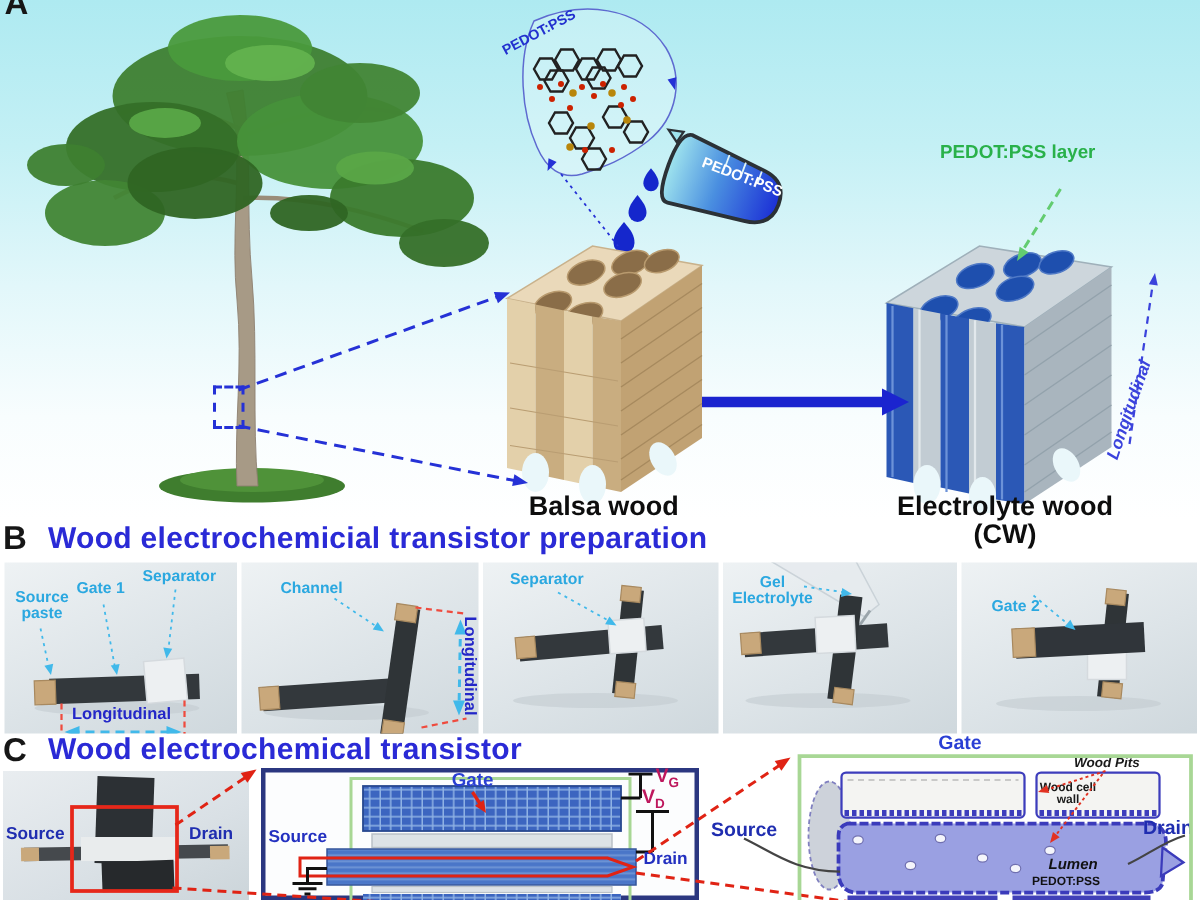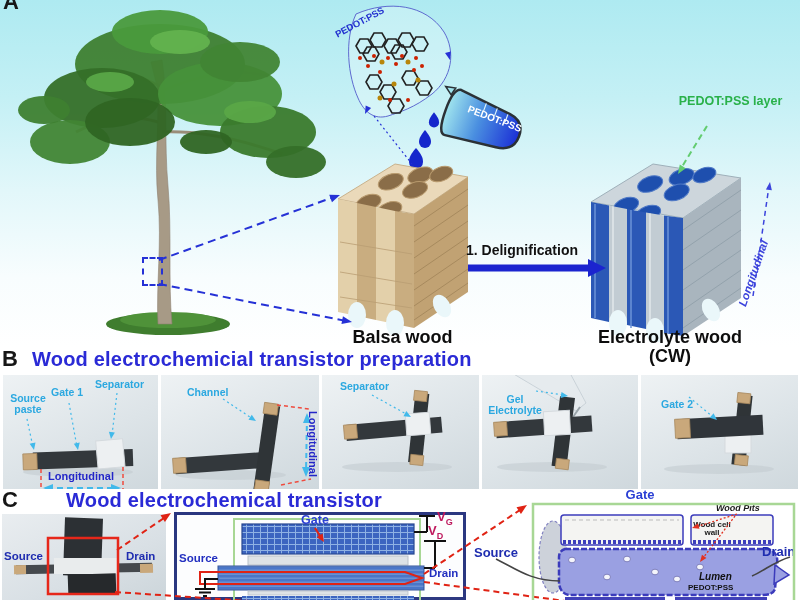--- a/index.html
+++ b/index.html
@@ -136,21 +136,20 @@
     <polygon points="67,59 86,62 86,176 67,172" fill="#c9ad80"></polygon>
     <path d="M12,90 L84,102 M12,120 L84,132 M12,145 L84,156" stroke="#b99d72" stroke-width="0.8"></path>
     <ellipse cx="29" cy="163" rx="9" ry="13" fill="#eaf7fa"></ellipse>
     <ellipse cx="67" cy="171" rx="9" ry="13" fill="#eaf7fa"></ellipse>
     <polygon points="86,62 140,25 140,140 86,176" fill="#c1a273"></polygon>
     <path d="M86,74 L140,37 M86,90 L140,53 M86,106 L140,69 M86,122 L140,85 M86,138 L140,101 M86,154 L140,117 M86,168 L140,131" stroke="#a78a5e" stroke-width="1"></path>
     <ellipse cx="114" cy="154" rx="8" ry="12" fill="#eaf7fa" transform="rotate(-30 114 154)"></ellipse>
   </svg>
   <span class="lbl black-bold center" style="left:330px;top:328px;width:145px;">Balsa wood</span>
 
-  <span class="lbl" style="left:466px;top:243px;width:145px;font-size:14px;font-weight:700;color:#111;">1. Delignification</span>
 
   <svg class="abs" style="left:583px;top:150px;" width="175" height="192" viewBox="0 0 175 192">
     <polygon points="8,52 70,14 158,28 100,68" fill="#cdd6dc" stroke="#9fb0ba" stroke-width="1"></polygon>
     <g transform="rotate(-20 80 40)">
       <g fill="#1e4fae" stroke="#4f79c6" stroke-width="1">
         <ellipse cx="40" cy="42" rx="13" ry="7.5"></ellipse>
           <ellipse cx="70" cy="30" rx="13" ry="7.5"></ellipse>
         <ellipse cx="102" cy="34" rx="13" ry="7.5"></ellipse>
           <ellipse cx="58" cy="57" rx="13" ry="7.5"></ellipse>
         <ellipse cx="92" cy="47" rx="13" ry="7.5"></ellipse>
@@ -163,21 +162,21 @@
     <polygon points="63,62.5 81,65.5 81,183 63,179" fill="#c2ccd3"></polygon>
     <polygon points="81,65.5 100,68 100,186 81,183" fill="#2b58b6"></polygon>
     <path d="M12,54 V168 M48,60 V178 M85,66.5 V183" stroke="#6c92d8" stroke-width="1.5"></path>
     <path d="M30,56.5 V172 M67,63.5 V179" stroke="#e2e8ec" stroke-width="1.5"></path>
     <ellipse cx="35" cy="173" rx="9" ry="13" fill="#eaf7fa"></ellipse>
     <ellipse cx="72" cy="181" rx="9" ry="13" fill="#eaf7fa"></ellipse>
     <polygon points="100,68 158,28 158,148 100,186" fill="#a9b5be"></polygon>
     <path d="M100,80 L158,40 M100,100 L158,60 M100,120 L158,80 M100,140 L158,100 M100,160 L158,120 M100,178 L158,138" stroke="#93a2ac" stroke-width="1"></path>
     <ellipse cx="128" cy="160" rx="8" ry="12" fill="#eaf7fa" transform="rotate(-30 128 160)"></ellipse>
   </svg>
-  <span class="lbl center" style="left:668px;top:94px;width:125px;font-size:12.5px;font-weight:700;color:#29b14a;line-height:1.15;">PEDOT:PSS layer</span>
+  <span class="lbl center" style="left:616px;top:94px;width:125px;font-size:12.5px;font-weight:700;color:#29b14a;line-height:1.15;">PEDOT:PSS layer</span>
   <span class="lbl" style="left:742px;top:300px;width:120px;transform:rotate(-71deg);transform-origin:0 50%;font-size:11.5px;font-weight:700;font-style:italic;color:#3b43dc;">Longitudinal</span>
   <span class="lbl black-bold center" style="left:580px;top:328px;width:180px;">Electrolyte wood (CW)</span>
 
   <span class="lbl panel-letter" style="left:2px;top:347px;">B</span>
   <span class="lbl sec-title" style="left:32px;top:349px;">Wood electrochemicial transistor preparation</span>
 
   <div class="photo" style="left:3px;width:155px;">
     <svg width="155" height="114" viewBox="0 0 155 114">
       <ellipse cx="75" cy="97" rx="55" ry="5" fill="#c3cbd1" opacity="0.6"></ellipse>
       <g transform="rotate(-2 75 84)">
@@ -256,21 +255,21 @@
         <rect x="12" y="44" width="13" height="14" fill="#c9a87b" stroke="#a8895f" stroke-width="0.8"></rect>
       </g>
       <g transform="rotate(7 82 55)">
         <rect x="74" y="22" width="15" height="70" fill="#2f3437"></rect>
         <rect x="78" y="84" width="13" height="10" fill="#c9a87b" stroke="#a8895f" stroke-width="0.8"></rect>
       </g>
       <rect x="62" y="36" width="26" height="24" fill="#edf0f2" stroke="#d5dade" transform="rotate(-3 75 48)"></rect>
       <path d="M54,16 L82,20" stroke="#41b9ea" stroke-width="1.2" stroke-dasharray="2,3" fill="none"></path>
       <polygon points="0,0 -7,-3 -7,3" transform="translate(86,21) rotate(8)" fill="#41b9ea"></polygon>
     </svg>
-    <span class="lbl cyan center" style="left:2px;top:19px;width:62px;">Gel Electrolyte</span>
+    <span class="lbl cyan center" style="left:2px;top:8px;width:62px;">Gel Electrolyte</span>
   </div>
 
   <div class="photo" style="left:641px;width:157px;">
     <svg width="157" height="114" viewBox="0 0 157 114">
       <ellipse cx="78" cy="94" rx="55" ry="5" fill="#c3cbd1" opacity="0.6"></ellipse>
       <g transform="rotate(6 100 55)">
         <rect x="94" y="20" width="14" height="70" fill="#2f3437"></rect>
         <rect x="93" y="18" width="13" height="10" fill="#c9a87b" stroke="#a8895f" stroke-width="0.8"></rect>
         <rect x="97" y="80" width="13" height="10" fill="#c9a87b" stroke="#a8895f" stroke-width="0.8"></rect>
       </g>
@@ -279,21 +278,21 @@
         <rect x="36" y="42" width="86" height="20" fill="#30353a"></rect>
         <rect x="34" y="42" width="15" height="19" fill="#c9a87b" stroke="#a8895f" stroke-width="0.8"></rect>
       </g>
       <path d="M48,22 L72,42" stroke="#41b9ea" stroke-width="1.2" stroke-dasharray="2,3" fill="none"></path>
       <polygon points="0,0 -7,-3 -7,3" transform="translate(76,45) rotate(40)" fill="#41b9ea"></polygon>
     </svg>
     <span class="lbl cyan" style="left:20px;top:24px;">Gate 2</span>
   </div>
 
   <span class="lbl panel-letter" style="left:2px;top:488px;">C</span>
-  <span class="lbl sec-title" style="left:32px;top:490px;margin-left:34px;">Wood electrochemical transistor</span>
+  <span class="lbl sec-title" style="left:32px;top:490px;">Wood electrochemical transistor</span>
 
   <div class="abs cphoto" style="left:2px;top:514px;width:164px;height:86px;">
     <svg width="164" height="86" viewBox="0 0 164 86">
       <g transform="rotate(-1 80 54)">
         <rect x="14" y="50" width="136" height="9" fill="#45494d"></rect>
         <rect x="12" y="50" width="12" height="9" fill="#c9a87b"></rect>
         <rect x="138" y="51" width="13" height="9" fill="#c9a87b"></rect>
       </g>
       <rect x="62" y="4" width="38" height="58" fill="#2c3034" transform="rotate(2 81 33)"></rect>
       <rect x="52" y="44" width="64" height="16" fill="#e9eced"></rect>

